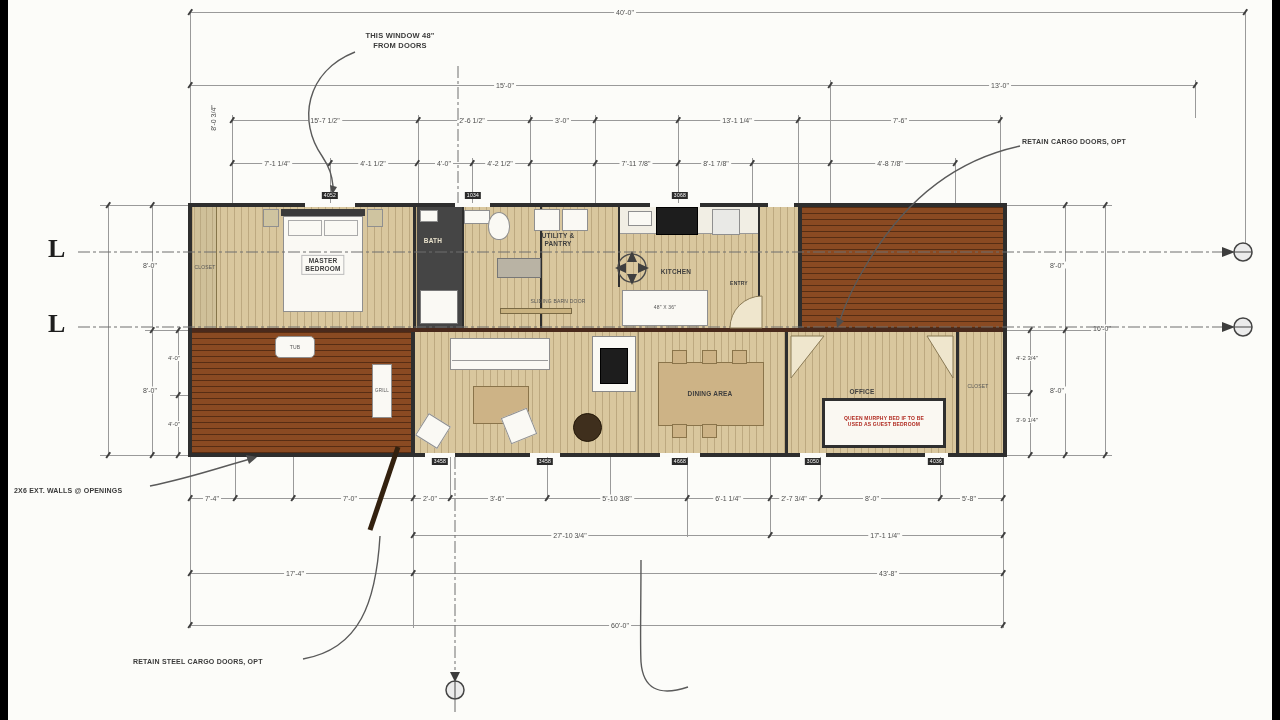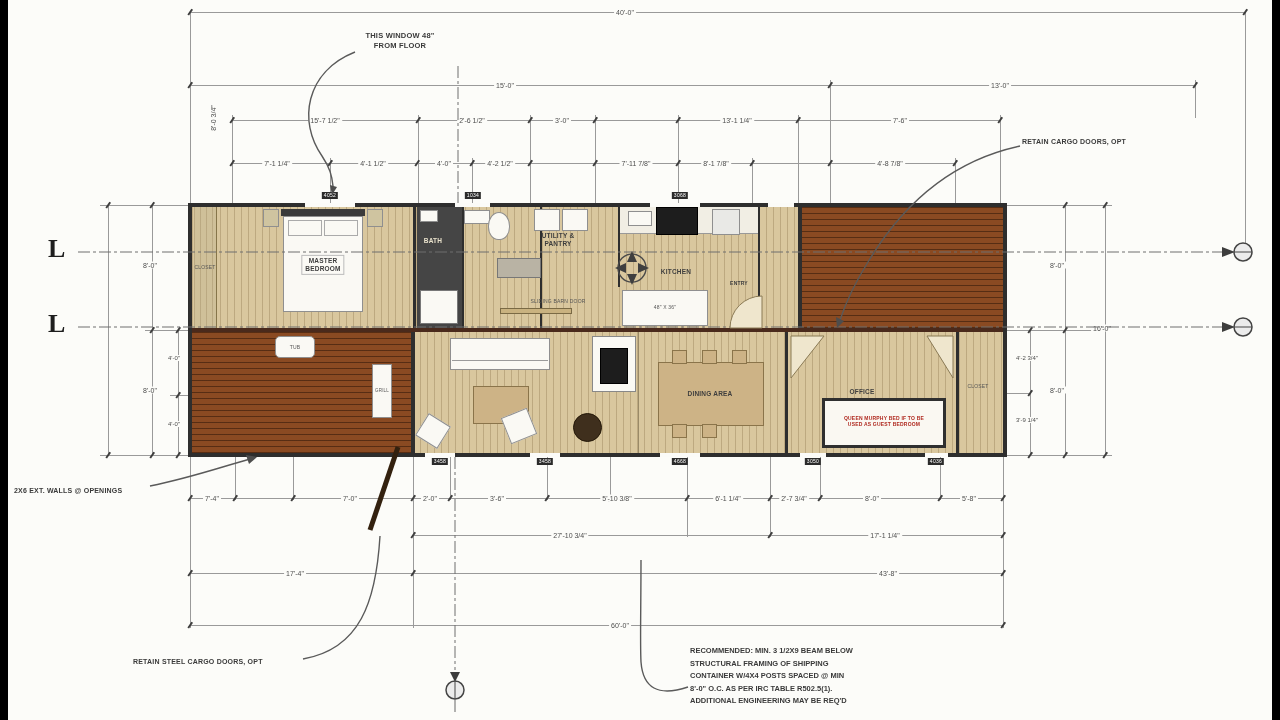--- a/index.html
+++ b/index.html
@@ -300,32 +300,25 @@
   <span class="dim" style="left:885px;top:535px;">17'-1 1/4"</span>
   <span class="dim" style="left:295px;top:573px;">17'-4"</span>
   <span class="dim" style="left:888px;top:573px;">43'-8"</span>
   <span class="dim" style="left:620px;top:625px;">60'-0"</span>
 
   <span class="abs" style="left:48px;top:234px;font-family:'Liberation Serif',serif;font-weight:bold;font-size:26px;color:#1e1e1e;">L</span>
   <span class="abs" style="left:48px;top:309px;font-family:'Liberation Serif',serif;font-weight:bold;font-size:26px;color:#1e1e1e;">L</span>
 
   <div class="ann" style="left:355px;top:31px;text-align:center;width:90px;">
     <div>THIS WINDOW 48"</div>
-    <div>FROM FLOOR</div>
+    <div>FROM DOORS</div>
   </div>
   <span class="ann" style="left:1022px;top:137px;font-size:7px;">RETAIN CARGO DOORS, OPT</span>
   <span class="ann" style="left:14px;top:486px;font-size:7px;">2X6 EXT. WALLS @ OPENINGS</span>
   <span class="ann" style="left:133px;top:657px;font-size:7px;">RETAIN STEEL CARGO DOORS, OPT</span>
-  <div class="note" style="left:690px;top:645px;">
-    <div>RECOMMENDED: MIN. 3 1/2X9 BEAM BELOW</div>
-    <div>STRUCTURAL FRAMING OF SHIPPING</div>
-    <div>CONTAINER W/4X4 POSTS SPACED @ MIN</div>
-    <div>8'-0" O.C. AS PER IRC TABLE R502.5(1).</div>
-    <div>ADDITIONAL ENGINEERING MAY BE REQ'D</div>
-  </div>
 
   <svg class="ovl" width="1280" height="720" viewBox="0 0 1280 720">
 
     <g stroke="#6f6f6f" stroke-width="1" stroke-dasharray="12 3 3 3" fill="none">
       <path d="M78 252 H1222"></path>
       <path d="M78 327 H1222"></path>
       <path d="M458 66 V203"></path>
       <path d="M455 457 V670"></path>
     </g>
 

